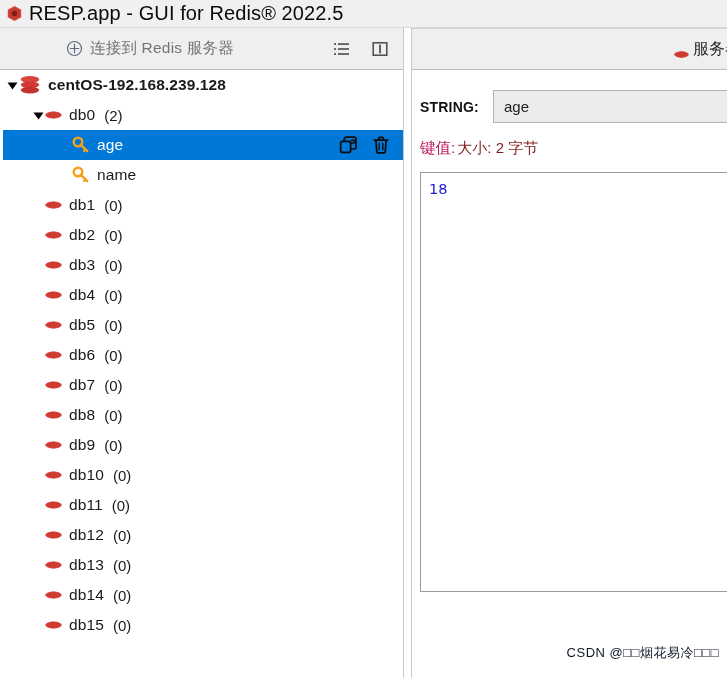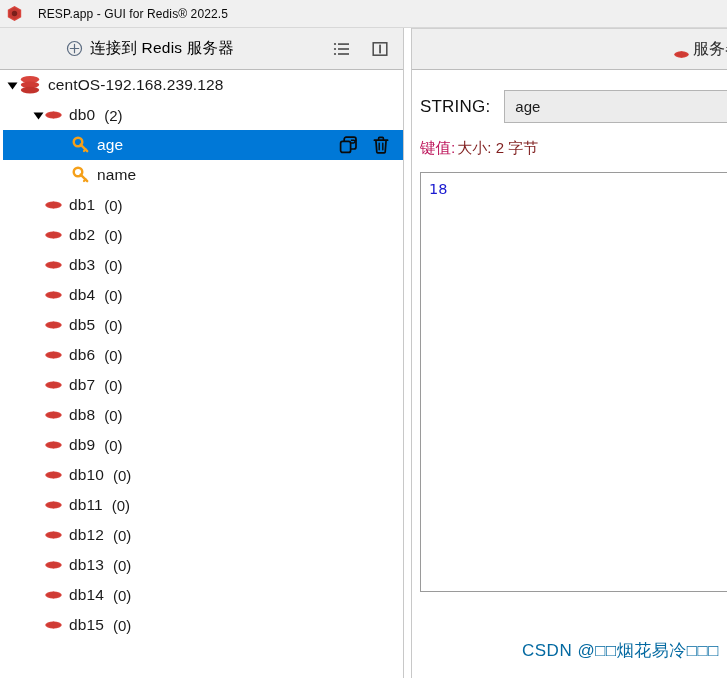--- a/index.html
+++ b/index.html
@@ -27,23 +27,23 @@
     position: absolute;
     left: 0; top: 0;
     width: 727px; height: 27px;
     background: #f0f0f0;
     display: flex;
     align-items: center;
     box-sizing: border-box;
     padding-left: 6px;
   }
   .title-text {
-    font-size: 12px;
+    font-size: 20px;
     color: #0a0a0a;
-    margin-left: 15px;
+    margin-left: 6px;
     white-space: nowrap;
     letter-spacing: 0.1px;
   }
   .app-logo {
     width: 17px; height: 17px;
     position: relative;
     flex: 0 0 auto;
   }
   .app-logo svg { display: block; }
   .titlebar-underline {
@@ -71,21 +71,21 @@
     cursor: default;
     white-space: nowrap;
   }
   .plus-icon {
     width: 17px; height: 17px;
     margin-right: 7px;
     flex: 0 0 auto;
   }
   .connect-label {
     font-size: 15.5px;
-    color: #000000;
+    color: #737373;
     letter-spacing: 0.2px;
   }
   .toolbar-icons {
     margin-left: auto;
     display: flex;
     align-items: center;
     gap: 20px;
     padding-right: 14px;
   }
   .tb-icon {
@@ -206,40 +206,40 @@
     right: 12px;
     top: 0;
     height: 30px;
     display: flex;
     align-items: center;
     gap: 12px;
   }
   .row-action { width: 20px; height: 20px; cursor: default; }
 
   
-  .lvl0 { padding-left: 2px; }
+  .lvl0 { padding-left: 2px; font-weight: bold; }
   .lvl1 { padding-left: 28px; }
   .lvl2 { padding-left: 55px; }
 
   
   .detail-pane {
     position: absolute;
     left: 412px; top: 70px;
     width: 315px; height: 608px;
     background: #ffffff;
     overflow: hidden;
   }
   .type-row {
     display: flex;
     align-items: center;
     padding: 20px 0 0 8px;
   }
   .type-label {
-    font-size: 17px;
-    font-weight: normal;
+    font-size: 14px;
+    font-weight: bold;
     color: #111111;
     white-space: nowrap;
     letter-spacing: 0.2px;
   }
   .key-input {
     margin-left: 14px;
     flex: 1 1 auto;
     height: 33px;
     background: #ececec;
     border: 1px solid #b4b4b4;
@@ -284,22 +284,22 @@
     font-family: "DejaVu Sans", "Liberation Sans", sans-serif;
     white-space: pre-wrap;
     line-height: 1.35;
   }
 
   
   .watermark {
     position: absolute;
     right: 8px;
     bottom: 16px;
-    font-size: 17px;
-    color: #0369a1;
+    font-size: 13px;
+    color: #0f172a;
     white-space: nowrap;
     letter-spacing: 0.5px;
     pointer-events: none;
   }
   .bottom-strip {
     position: absolute;
     left: 0; bottom: 0;
     width: 403px; height: 1px;
     background: #ffffff;
   }

